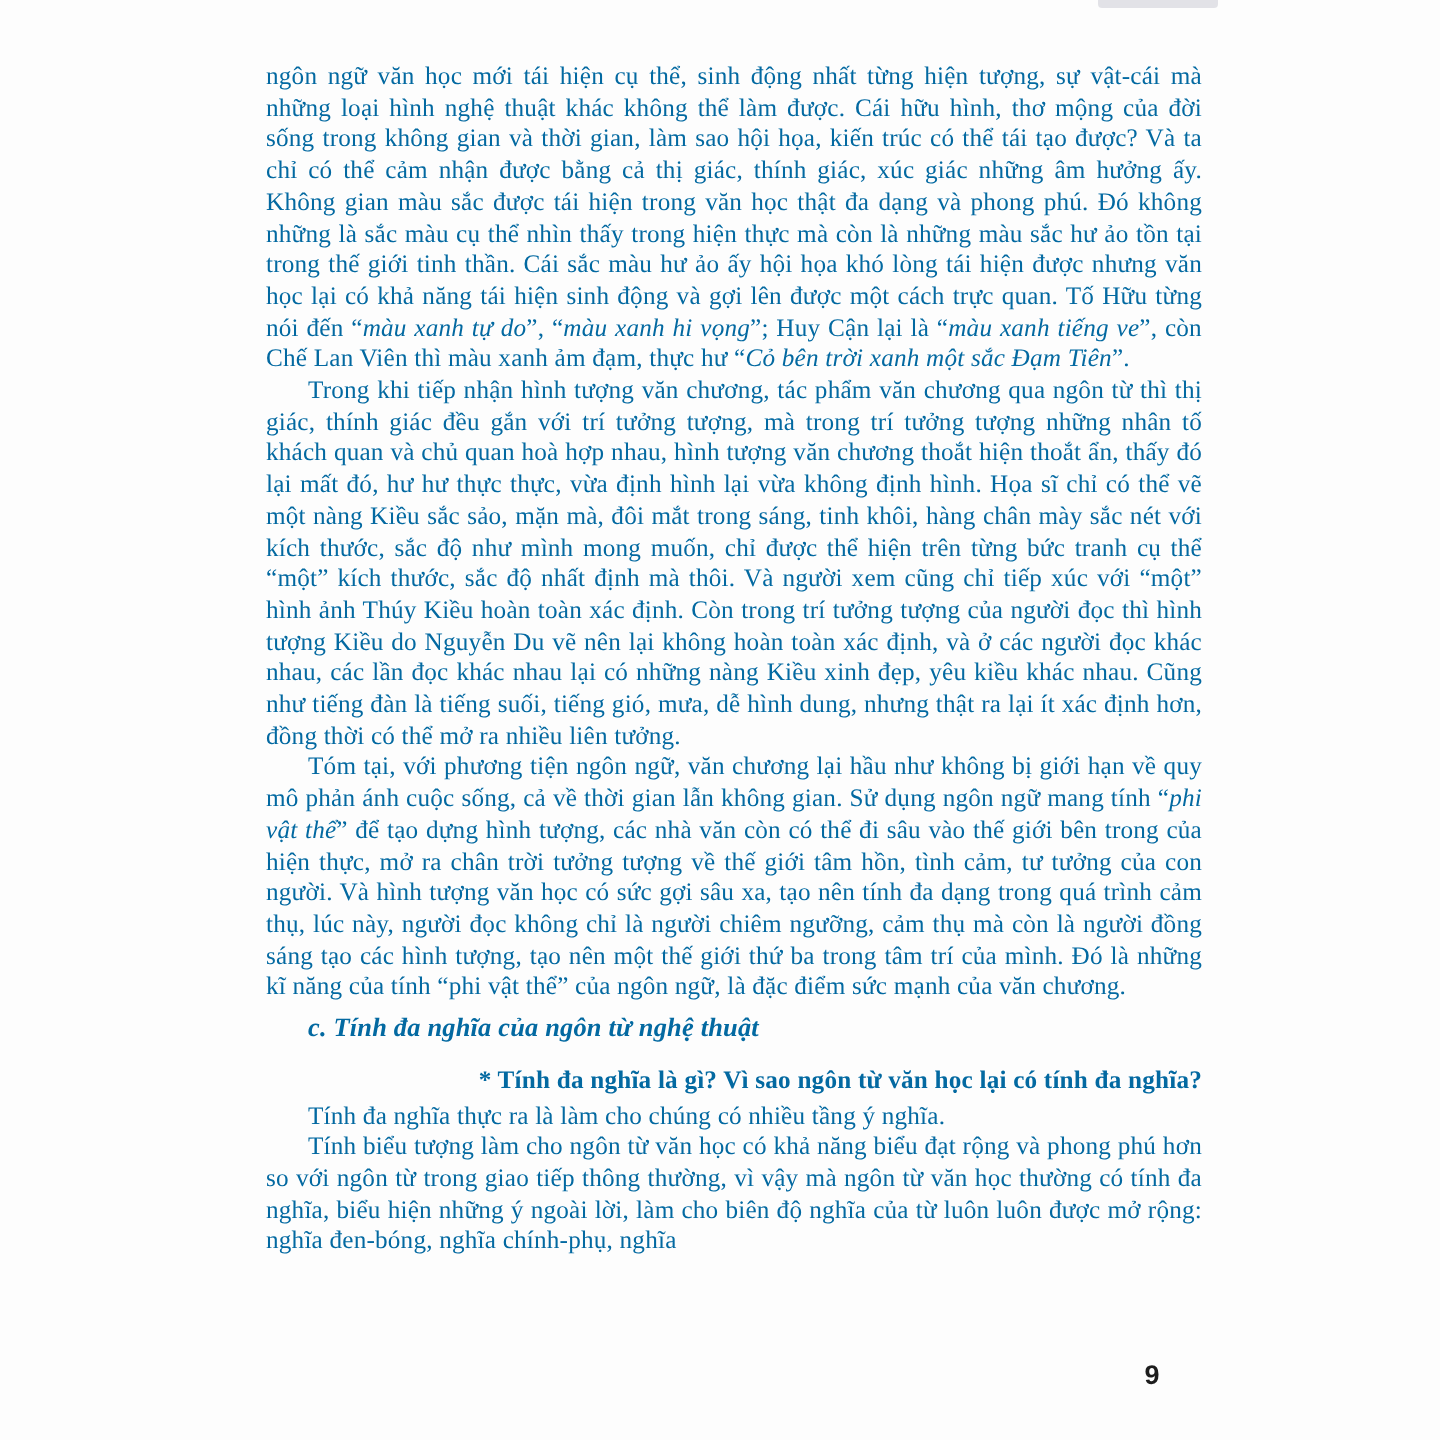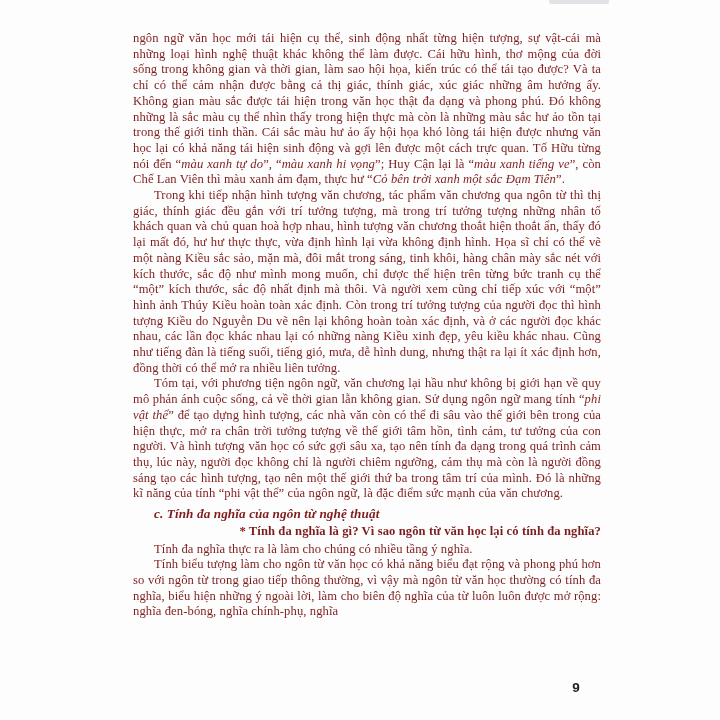--- a/index.html
+++ b/index.html
@@ -10,30 +10,30 @@
   }
   .page{
     position:absolute;left:0;top:0;width:720px;height:720px;background:#fdfdfd;
   }
   .scan-artifact{
     position:absolute;left:549px;top:0;width:60px;height:4px;
     background:#dfdfe4;border-radius:0 0 2px 2px;opacity:.9;
   }
   .text-block{
     position:absolute;left:133px;top:31px;width:468px;
-    color:#7f1d1d;font-size:12.6px;line-height:15.7px;
+    color:#0369a1;font-size:12.6px;line-height:15.7px;
     text-align:justify;text-justify:inter-word;
     letter-spacing:.1px;
   }
   .text-block p{margin:0;padding:0;}
   p.indent{text-indent:21px;}
   p.plain{text-indent:0;}
   p.heading{
     text-indent:21px;font-weight:bold;font-style:italic;
-    margin-top:4px;margin-bottom:2px;font-size:13.2px;text-align:left;
+    margin-top:4px;margin-bottom:11px;font-size:13.2px;text-align:left;
   }
   p.bold-line{
     text-indent:21px;font-weight:bold;margin-bottom:2px;text-align:right;
   }
   .i{font-style:italic;}
   .page-number{
     position:absolute;left:566px;top:680px;width:20px;
     color:#1d1d1d;font-size:13.5px;font-weight:bold;text-align:center;
     font-family:"Liberation Sans","DejaVu Sans",sans-serif;
   }

